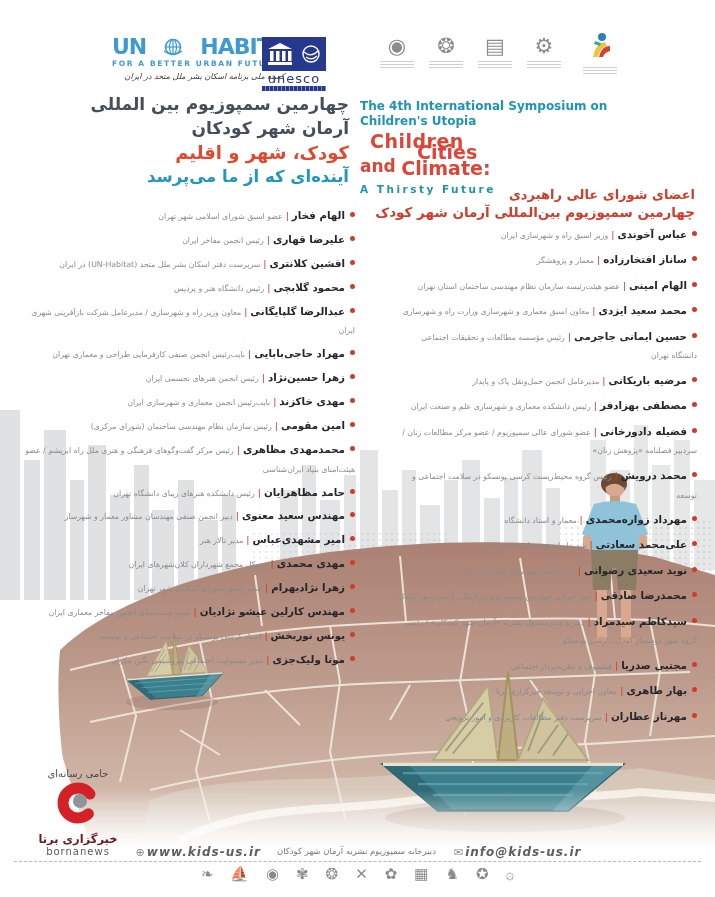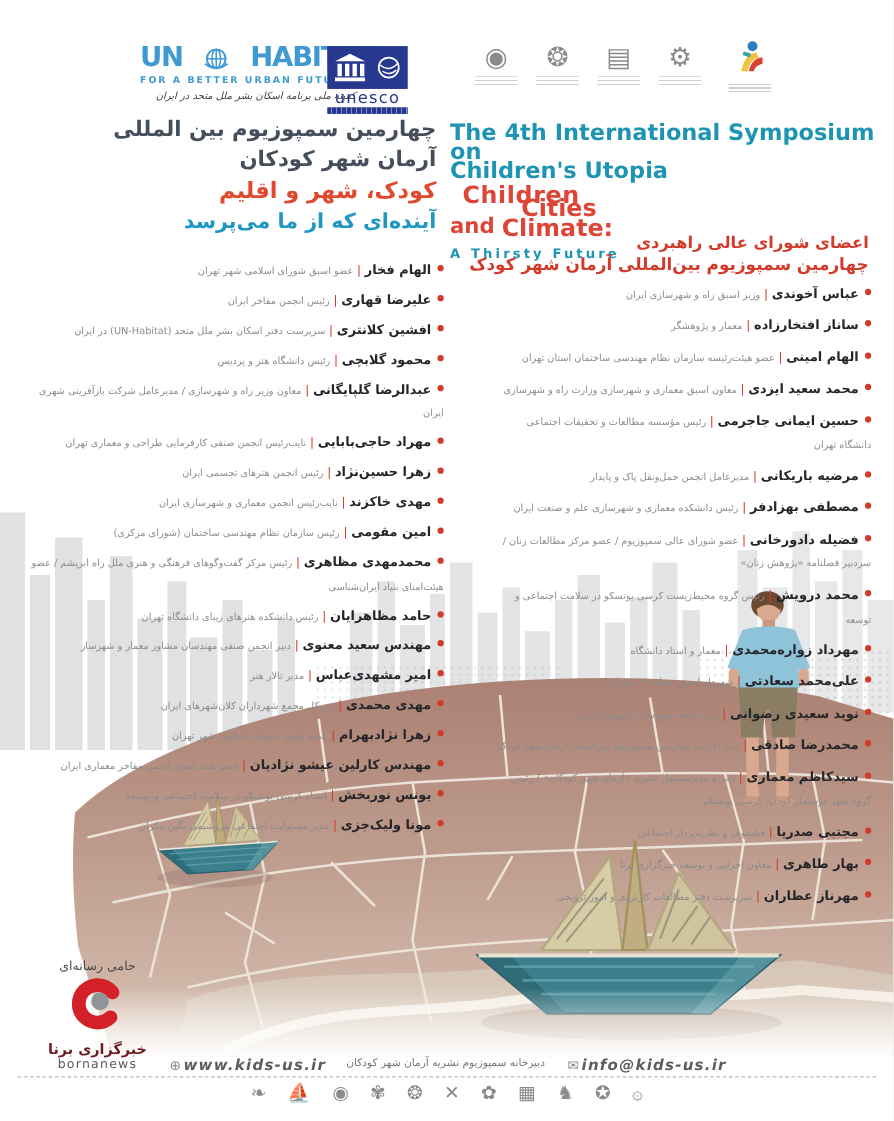--- a/index.html
+++ b/index.html
@@ -25,21 +25,21 @@
   .plogo .glyph{font-size:21px;line-height:26px;}
   .logocap{margin:2px auto 0;width:34px;height:8px;opacity:.65;
     background:repeating-linear-gradient(#b5b5b5 0 1px,transparent 1px 3px);}
 
   
   .title-fa{right:366px;top:92px;z-index:4;text-align:right;direction:rtl;font-weight:bold;}
   .title-fa .l1,.title-fa .l2{color:#454f5b;font-size:17px;line-height:24px;}
   .title-fa .l3{color:#e1492f;font-size:18px;line-height:25px;}
   .title-fa .l4{color:#2096c3;font-size:16.5px;line-height:24px;}
   .title-en{left:360px;top:99px;z-index:4;color:#1e94b4;font-weight:bold;}
-  .title-en .t1{font-size:18px;line-height:15px;}
+  .title-en .t1{font-size:12px;line-height:15px;}
   .stylized{color:#dd4537;font-weight:bold;margin-top:5px;line-height:14px;}
   .stylized .w1{font-size:19px;margin-left:10px;letter-spacing:.5px;}
   .stylized .w2{font-size:19px;margin-left:57px;margin-top:-3px;}
   .stylized .w3{font-size:17px;vertical-align:3px;}
   .stylized .w4{font-size:19px;}
   .thirsty{margin-top:6px;font-size:10.5px;letter-spacing:2.5px;color:#1e94b4;font-weight:bold;}
 
   
   .chead{right:20px;top:186px;z-index:4;text-align:right;direction:rtl;color:#d23b2a;font-weight:bold;}
   .chead .h1{font-size:13px;line-height:17px;}
@@ -407,21 +407,21 @@
 
       <div class="mrow">
         <span class="bullet"></span><span class="mname">نوید سعیدی رضوانی</span><span class="msep">|</span><span class="mrole">دبیر جامعه مهندسان شهرساز ایران</span>
       </div>
 
       <div class="mrow">
         <span class="bullet"></span><span class="mname">محمدرضا صادقی</span><span class="msep">|</span><span class="mrole">دبیر اجرایی چهارمین سمپوزیوم بین‌المللی آرمان شهر کودک</span>
       </div>
 
       <div class="mrow">
-        <span class="bullet"></span><span class="mname">سیدکاظم معماری</span><span class="msep">|</span><span class="mrole">دبیر و مدیرمسئول نشریه «آرمان شهر کودکان» / رئیس گروه شهر دوستدار کودک، کرسی یونسکو</span>
+        <span class="bullet"></span><span class="mname">سیدکاظم سیدمراد</span><span class="msep">|</span><span class="mrole">دبیر و مدیرمسئول نشریه «آرمان شهر کودکان» / رئیس گروه شهر دوستدار کودک، کرسی یونسکو</span>
       </div>
 
       <div class="mrow">
         <span class="bullet"></span><span class="mname">مجتبی صدریا</span><span class="msep">|</span><span class="mrole">فیلسوف و نظریه‌پرداز اجتماعی</span>
       </div>
 
       <div class="mrow">
         <span class="bullet"></span><span class="mname">بهار طاهری</span><span class="msep">|</span><span class="mrole">معاون اجرایی و توسعه خبرگزاری برنا</span>
       </div>
 

